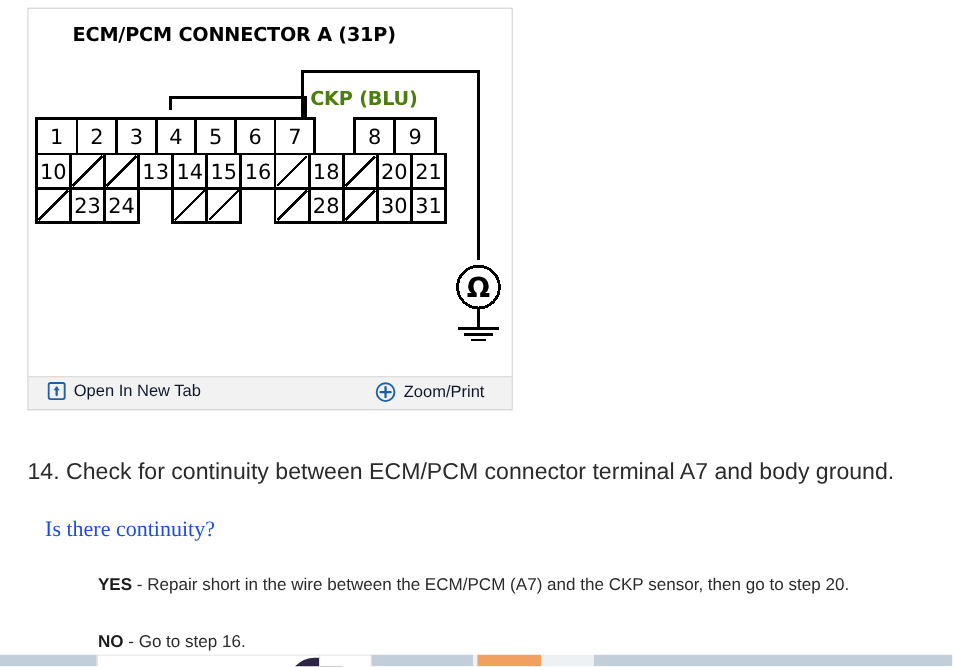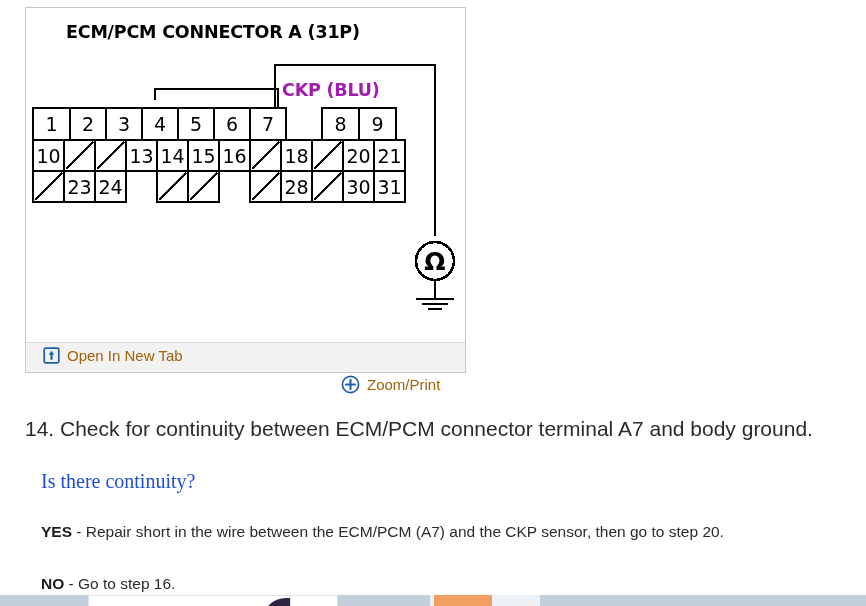--- a/index.html
+++ b/index.html
@@ -20,64 +20,64 @@
   }
   .fig-title{
     position:absolute;left:40px;top:14px;
     font-family:"DejaVu Sans",sans-serif;
     font-weight:bold;font-size:17.5px;color:#000;letter-spacing:-0.2px;
     white-space:nowrap;
   }
   .ckp-label{
     position:absolute;left:256px;top:72px;
     font-family:"DejaVu Sans",sans-serif;
-    font-weight:bold;font-size:17.5px;color:#a21caf;letter-spacing:-0.2px;
+    font-weight:bold;font-size:17.5px;color:#4d7c0f;letter-spacing:-0.2px;
     white-space:nowrap;
   }
   .wire-side{
     position:absolute;left:50px;top:315px;
     font-family:"DejaVu Sans",sans-serif;
     font-weight:bold;font-size:17px;color:#000;letter-spacing:0px;
     white-space:nowrap;
   }
   .diagram-svg{position:absolute;left:0;top:0;}
 
   
   .fig-toolbar{
     position:absolute;left:0;bottom:0;width:439px;height:30px;
     background:#f2f2f2;border-top:1px solid #d8d8d8;
     box-sizing:border-box;
   }
   .tb-link{
     position:absolute;display:flex;align-items:center;gap:7px;
-    color:#a16207;font-size:15px;font-family:"Liberation Sans",sans-serif;
+    color:#0f172a;font-size:15px;font-family:"Liberation Sans",sans-serif;
     cursor:pointer;text-decoration:none;white-space:nowrap;
   }
   .tb-open{left:17px;top:4px;}
-  .tb-zoom{left:315px;top:4px;margin-top:28px;}
+  .tb-zoom{left:315px;top:4px;}
   .tb-ico{display:inline-block;line-height:0;}
 
   
   .body-text{position:absolute;left:0;top:0;width:866px;}
   .step-line{
     position:absolute;left:25px;
     font-family:"Liberation Sans",sans-serif;
     font-size:21px;color:#2b2b2b;white-space:nowrap;
   }
   .q-line{
     position:absolute;left:41px;
     font-family:Liberation Serif, serif;
     font-size:20px;color:#1d4ed8;white-space:nowrap;
   }
   .ans-line{
     position:absolute;left:41px;
     font-family:"Liberation Sans",sans-serif;
     font-size:15.5px;color:#2b2b2b;white-space:nowrap;
   }
-  .ans-key{font-weight:bold;color:#1c1c1c;}
+  .ans-key{font-weight:bold;color:#1c1c1c;margin-left:48px;}
 
   
   .bottom-strip{position:absolute;left:0;top:595px;width:866px;height:11px;overflow:hidden;}
   .bs-seg{position:absolute;top:0;height:11px;}
   .bs-card{position:absolute;top:0;height:11px;background:#ffffff;border:1px solid #e2e2e2;border-bottom:none;box-sizing:border-box;}
   .bs-dome{position:absolute;width:56px;height:24px;border-radius:28px 28px 0 0;background:#2e2545;}
 </style>
 </head>
 <body>
 

